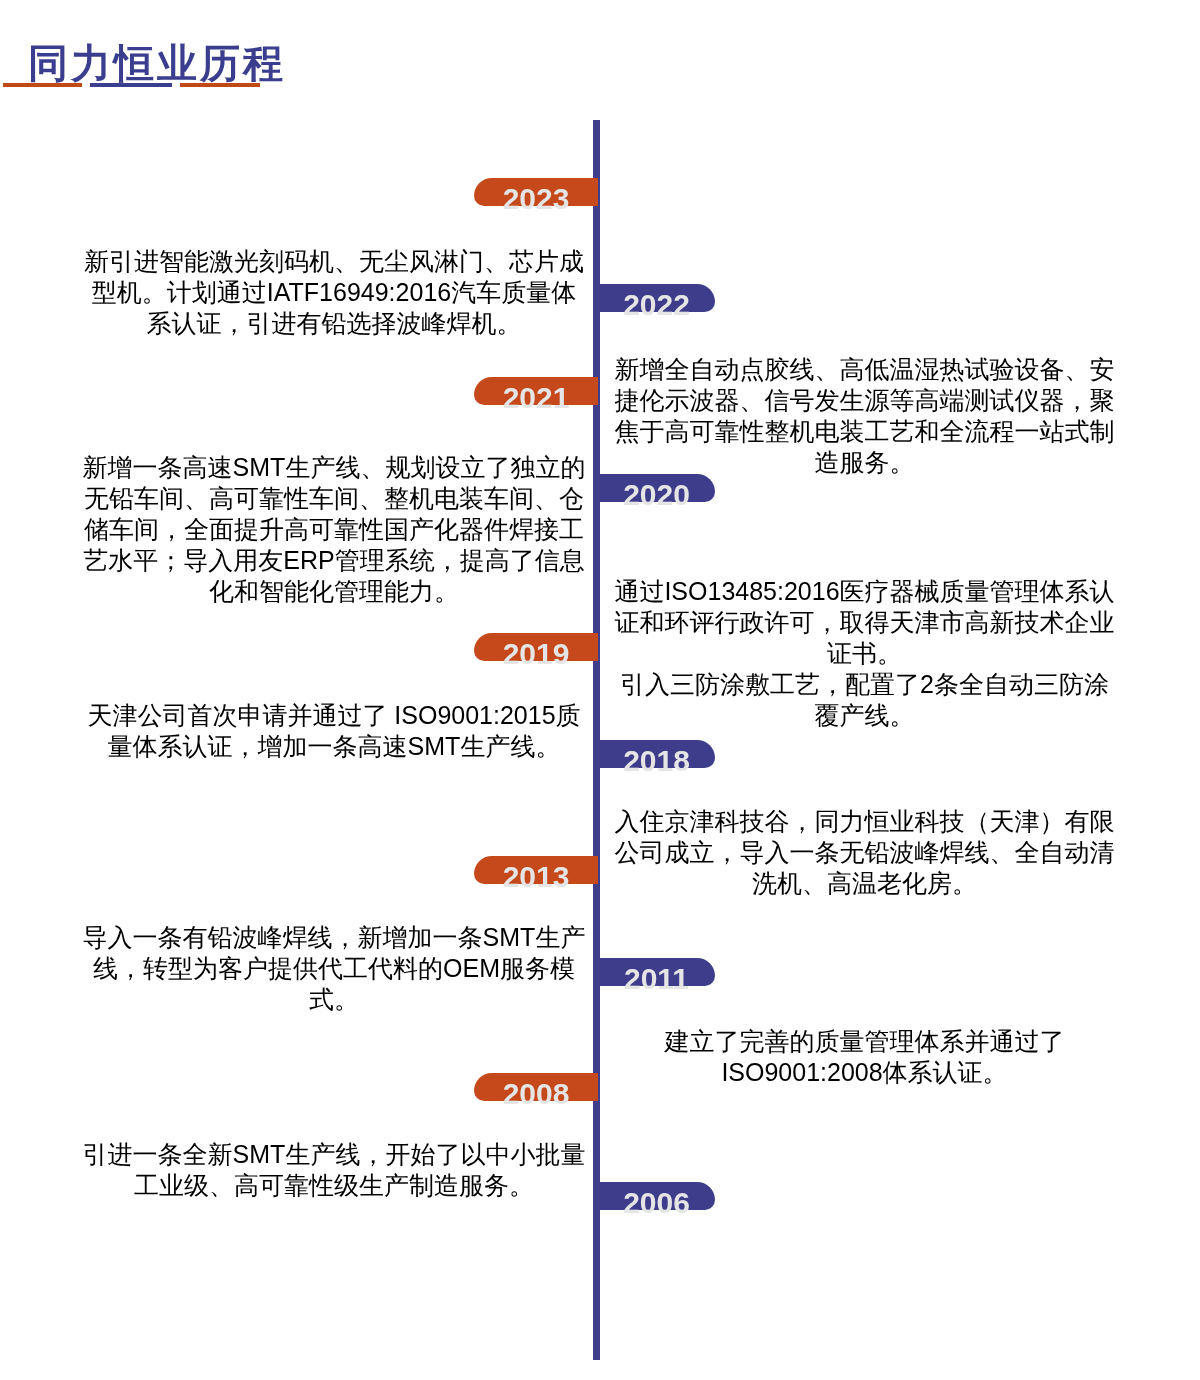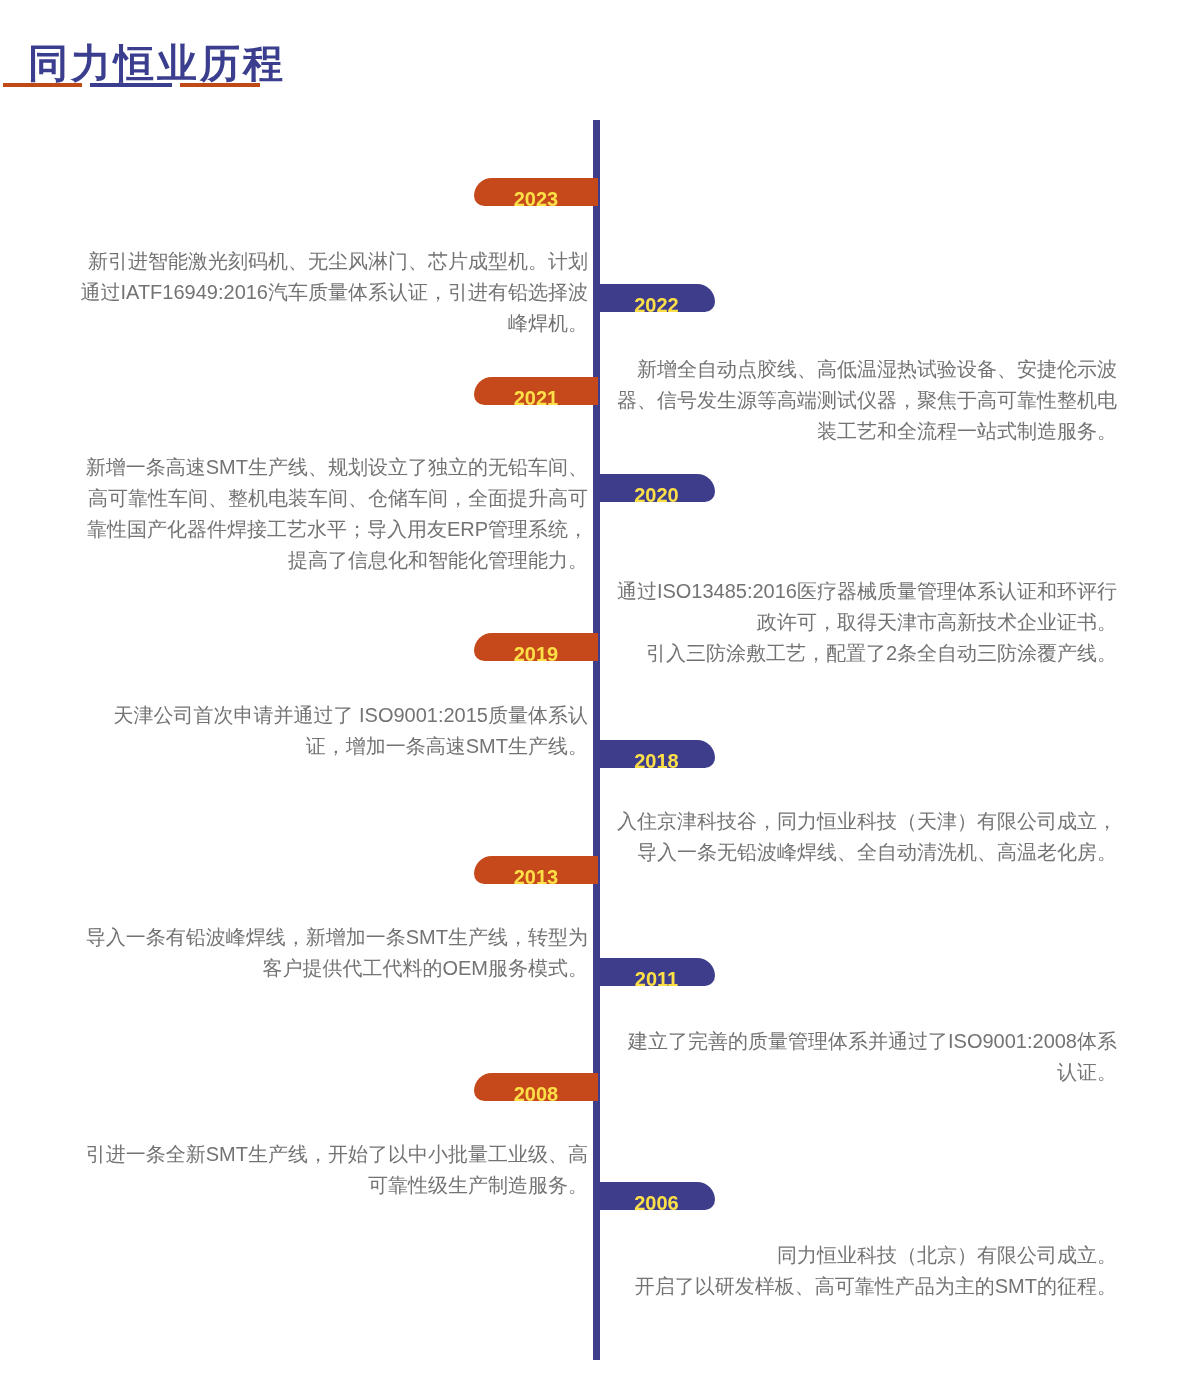--- a/index.html
+++ b/index.html
@@ -32,44 +32,44 @@
     top: 120px;
     width: 7px;
     height: 1240px;
     background: #3d3d8b;
   }
   .badge {
     position: absolute;
     height: 28px;
     line-height: 42px;
     text-align: center;
-    color: #fde047;
-    font-size: 20px;
+    color: #e5e5e5;
+    font-size: 30px;
     font-weight: bold;
     z-index: 2;
   }
   .badge.left {
     left: 474px;
     width: 124px;
     background: #c5491b;
     border-radius: 21px 0 0 12px;
   }
   .badge.right {
     left: 598px;
     width: 117px;
     background: #3d3d8b;
     border-radius: 0 21px 12px 0;
   }
   .desc {
     position: absolute;
-    font-size: 20px;
+    font-size: 25px;
     line-height: 31px;
-    color: #737373;
+    color: #000000;
     white-space: pre-line;
-    text-align: right;
+    text-align: center;
   }
   .desc.left  { left: 80px;  width: 508px; }
   .desc.right { left: 612px; width: 505px; }
 </style>
 </head>
 <body>
 
 <div class="page">
 
   <h1 class="title">同力恒业历程</h1>
@@ -101,16 +101,14 @@
   <div class="badge left" style="top:856px">2013</div>
   <div class="desc left" style="top:922px">导入一条有铅波峰焊线，新增加一条SMT生产线，转型为客户提供代工代料的OEM服务模式。</div>
 
   <div class="badge right" style="top:958px">2011</div>
   <div class="desc right" style="top:1026px">建立了完善的质量管理体系并通过了ISO9001:2008体系认证。</div>
 
   <div class="badge left" style="top:1073px">2008</div>
   <div class="desc left" style="top:1139px">引进一条全新SMT生产线，开始了以中小批量工业级、高可靠性级生产制造服务。</div>
 
   <div class="badge right" style="top:1182px">2006</div>
-  <div class="desc right" style="top:1240px">同力恒业科技（北京）有限公司成立。
-开启了以研发样板、高可靠性产品为主的SMT的征程。</div>
 
 </div>
 
 </body></html>

